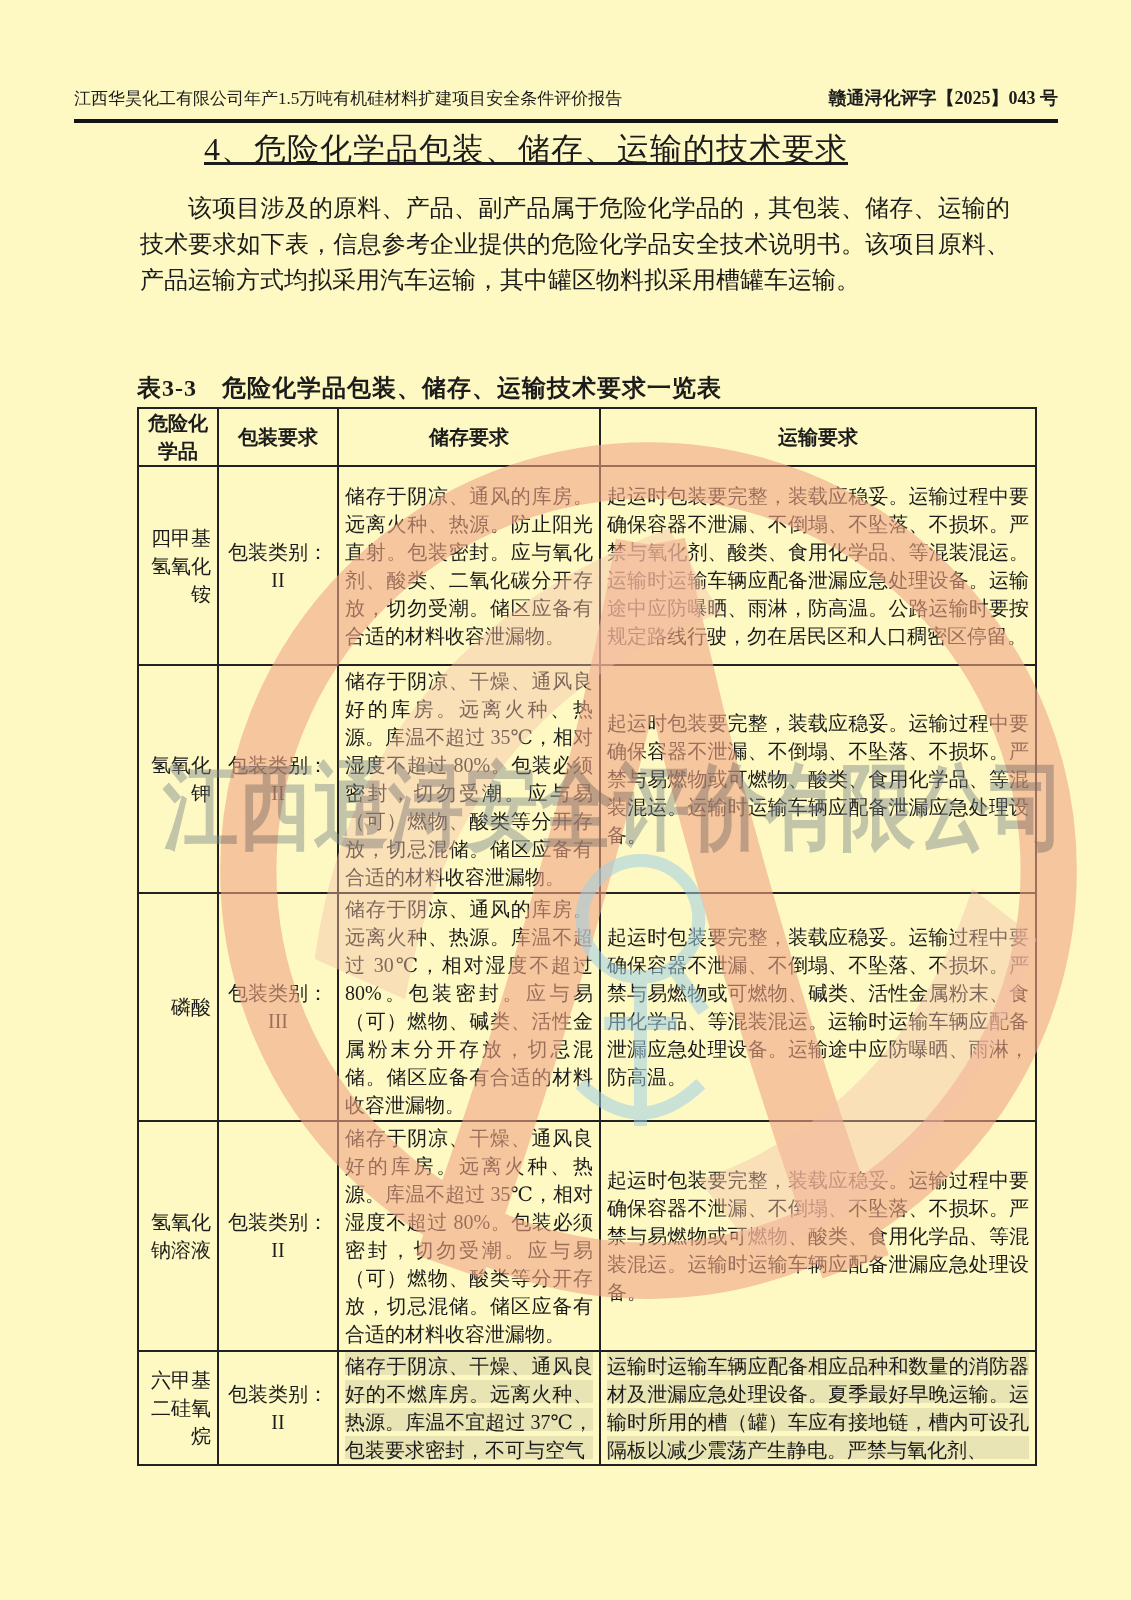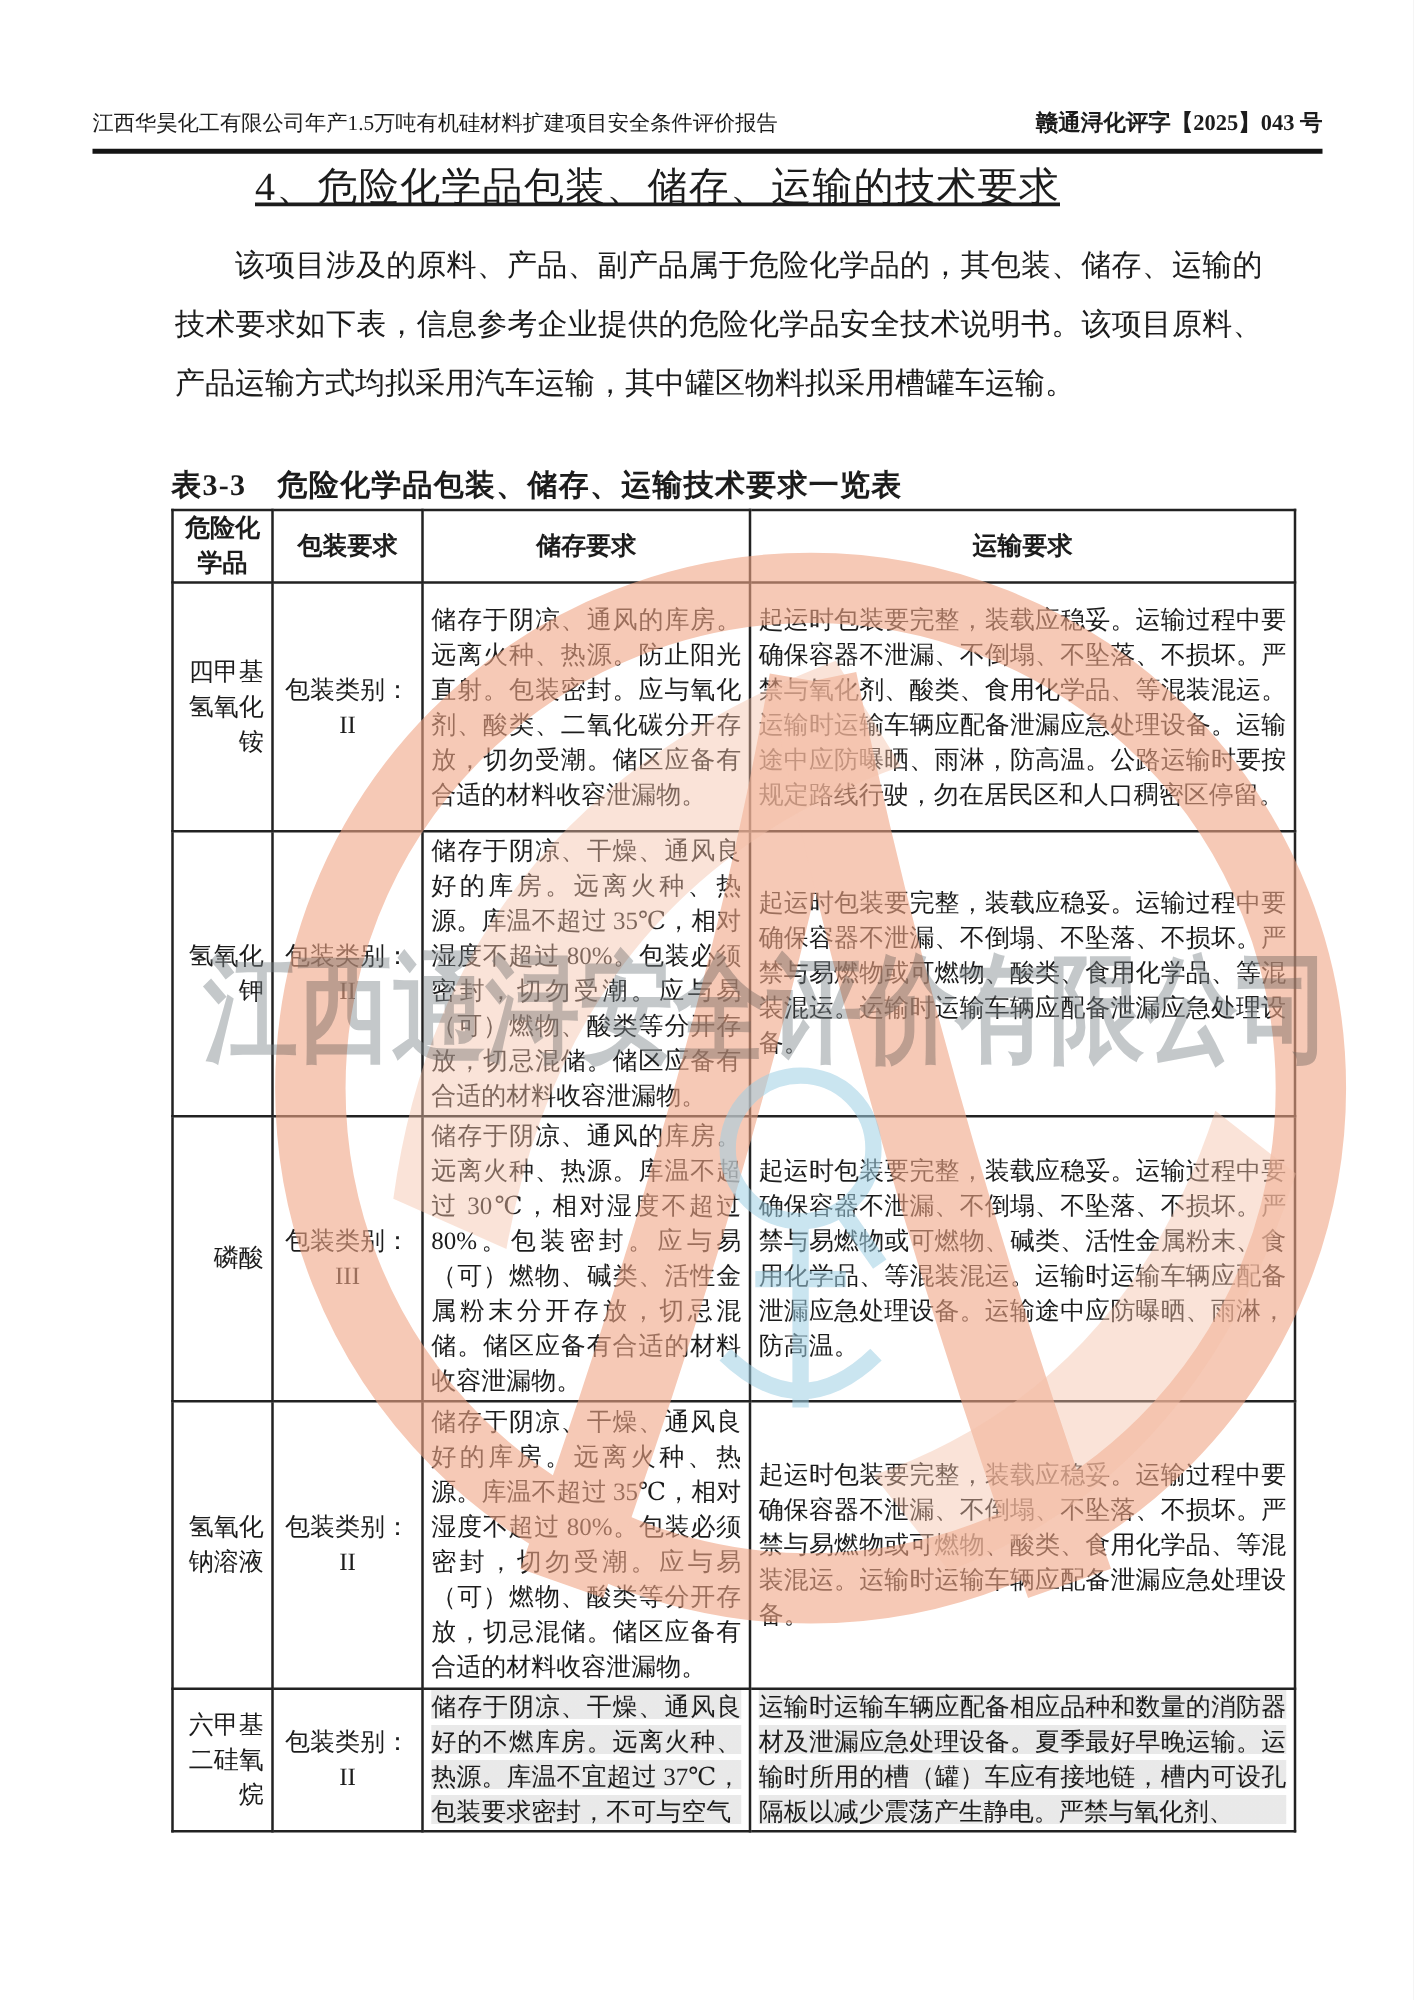--- a/index.html
+++ b/index.html
@@ -1,20 +1,20 @@
 <!DOCTYPE html>
 <html><head>
 <meta charset="utf-8">
 <style>
   html,body{margin:0;padding:0;background:#e8e8e8;}
   #page{
     position:relative;
     width:1131px;height:1600px;
     margin:0 auto;
-    background:#ffffff;
+    background:#fef9c3;
     overflow:hidden;
     font-family:"Liberation Serif","DejaVu Serif",serif;
     color:#1c1c1c;
   }
   
   #runhead{
     position:absolute;left:74px;right:73px;top:86px;
     display:flex;justify-content:space-between;align-items:flex-end;
     border-bottom:4px solid #141414;
     padding-bottom:9px;
@@ -22,21 +22,21 @@
   }
   #runhead .hl-right{font-size:18px;font-weight:bold;white-space:nowrap;}
   #runhead .hl-left{white-space:nowrap;}
   
   .sec-heading{
     position:absolute;left:140px;width:870px;top:128px;
     font-size:32px;text-indent:2em;letter-spacing:1px;text-decoration:underline;
   }
   .body-par{
     position:absolute;left:140px;width:870px;top:190px;
-    font-size:24px;line-height:47px;
+    font-size:24px;line-height:36px;
     text-indent:2em;text-align:justify;text-justify:inter-ideograph;
   }
   .tbl-caption{
     position:absolute;left:137px;width:898px;top:372px;
     font-size:24px;font-weight:bold;letter-spacing:1px;
   }
   
   table.req{
     position:absolute;left:137px;top:407px;
     width:898px;table-layout:fixed;

